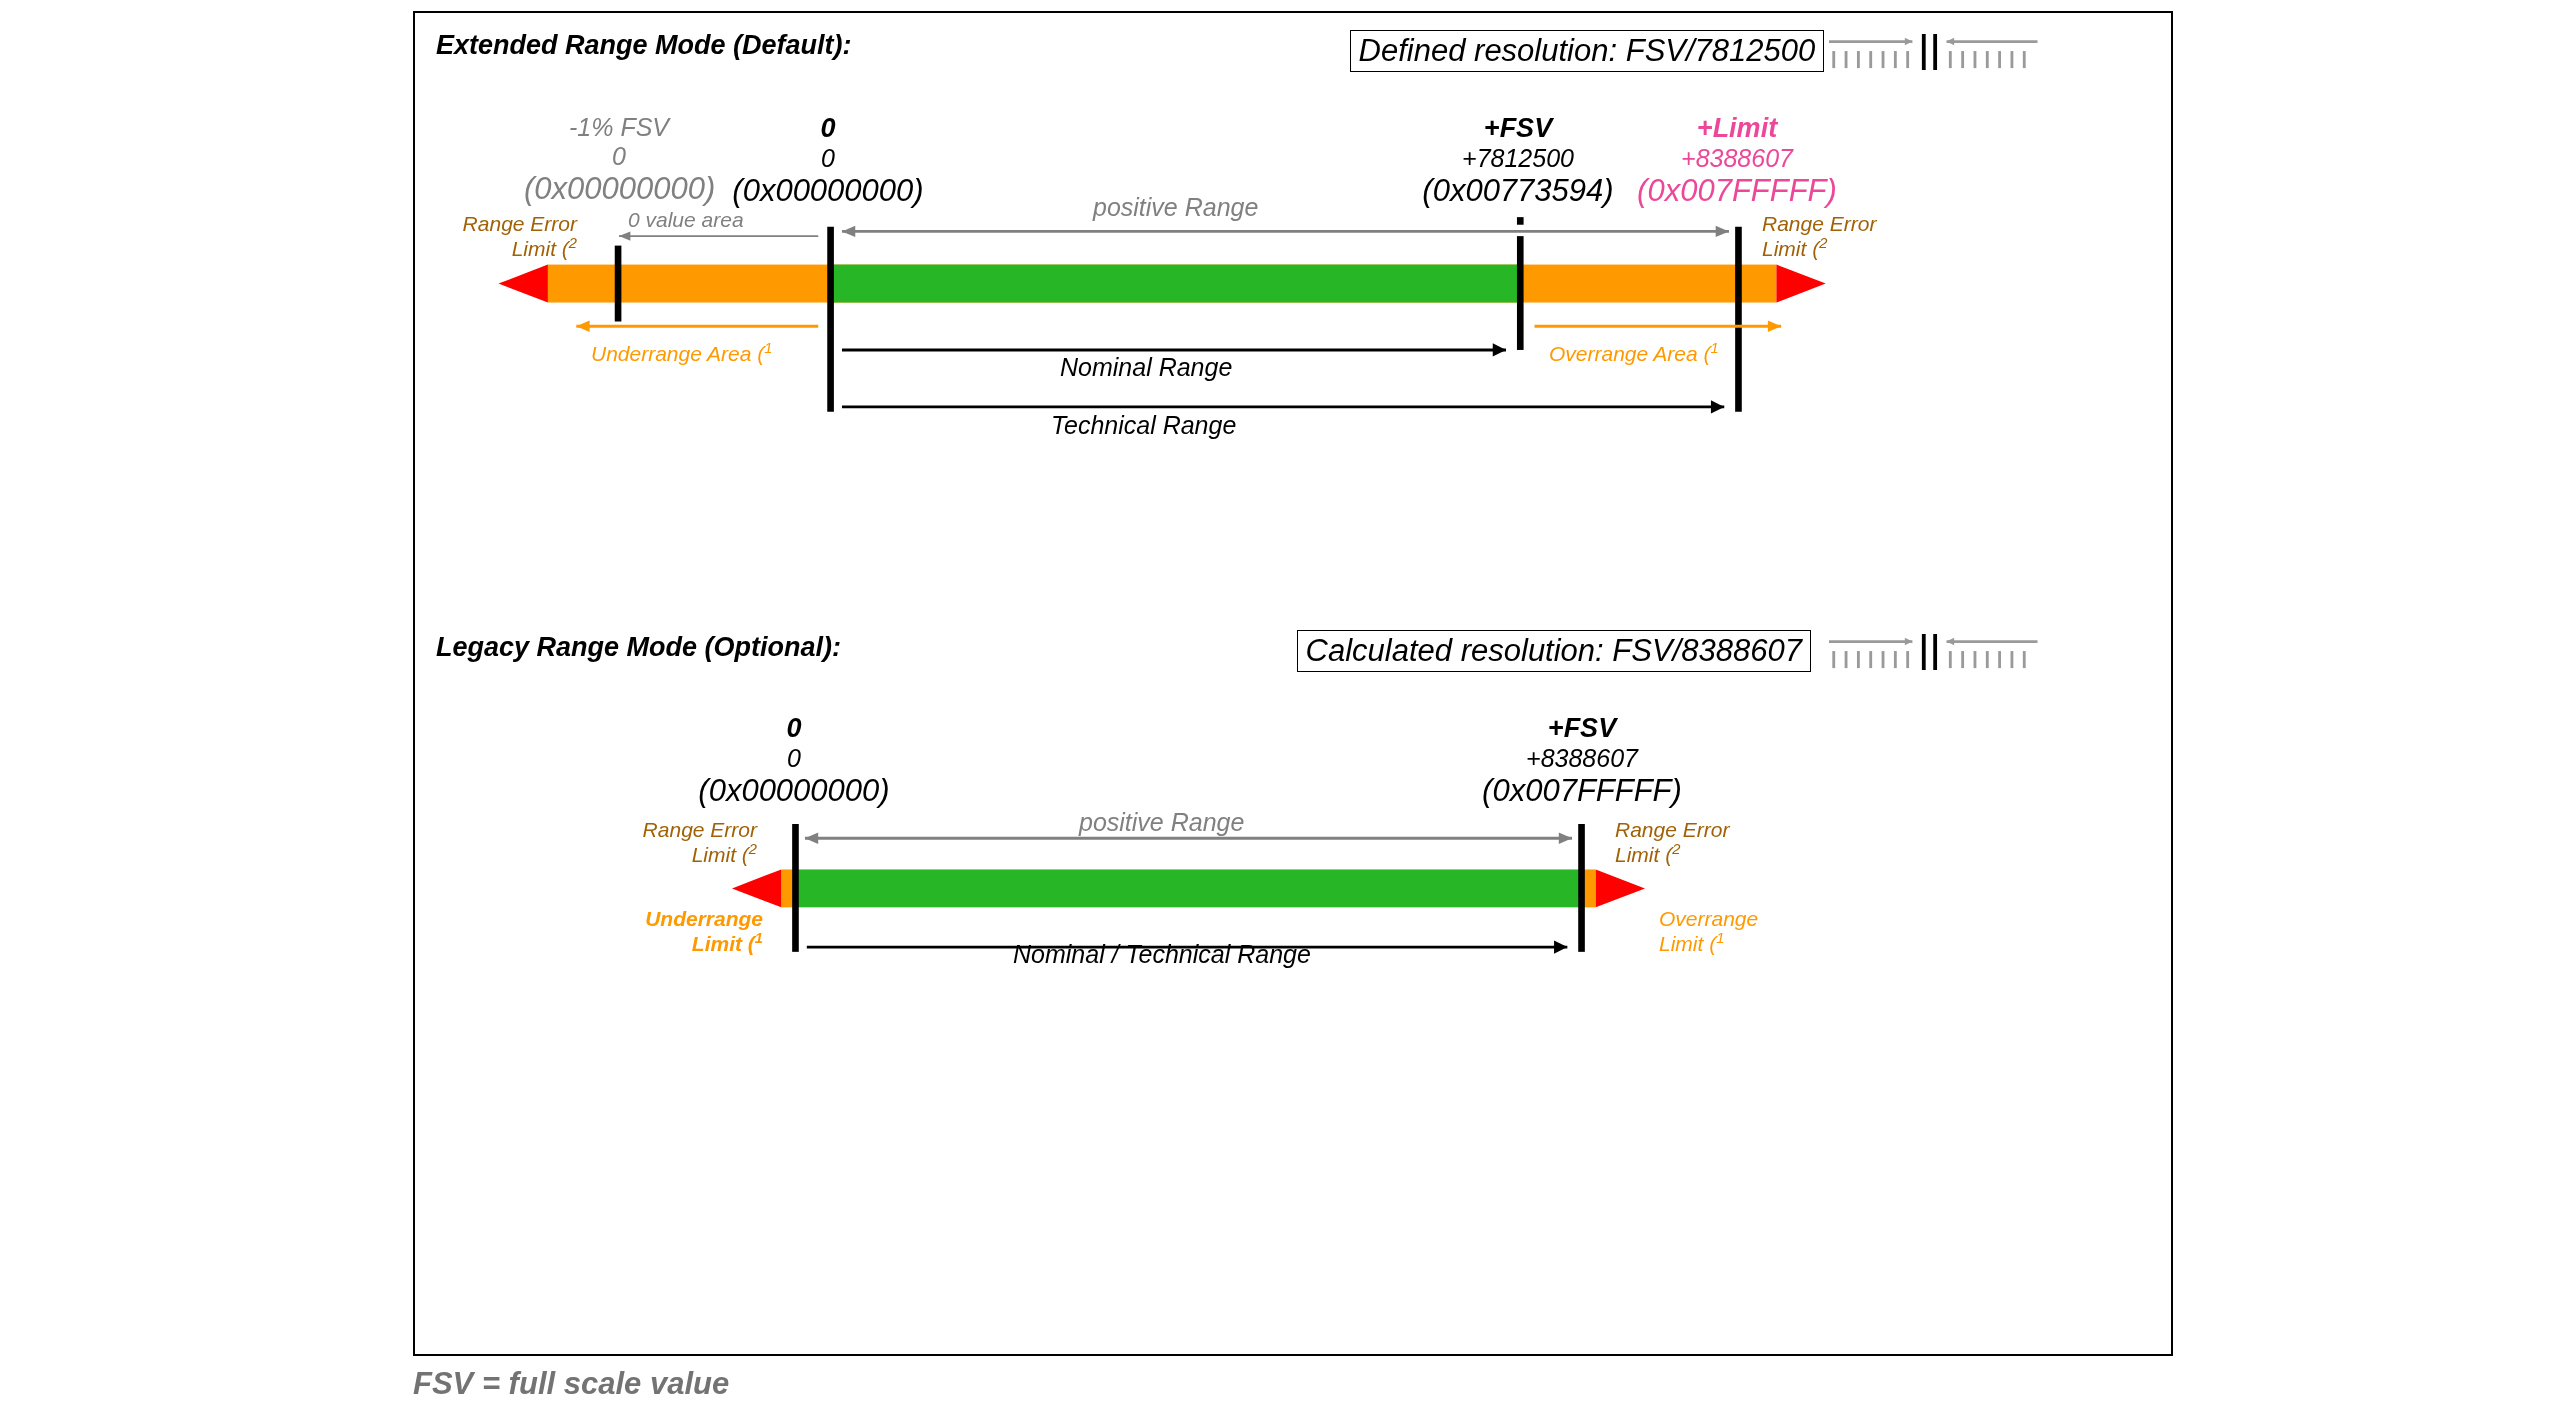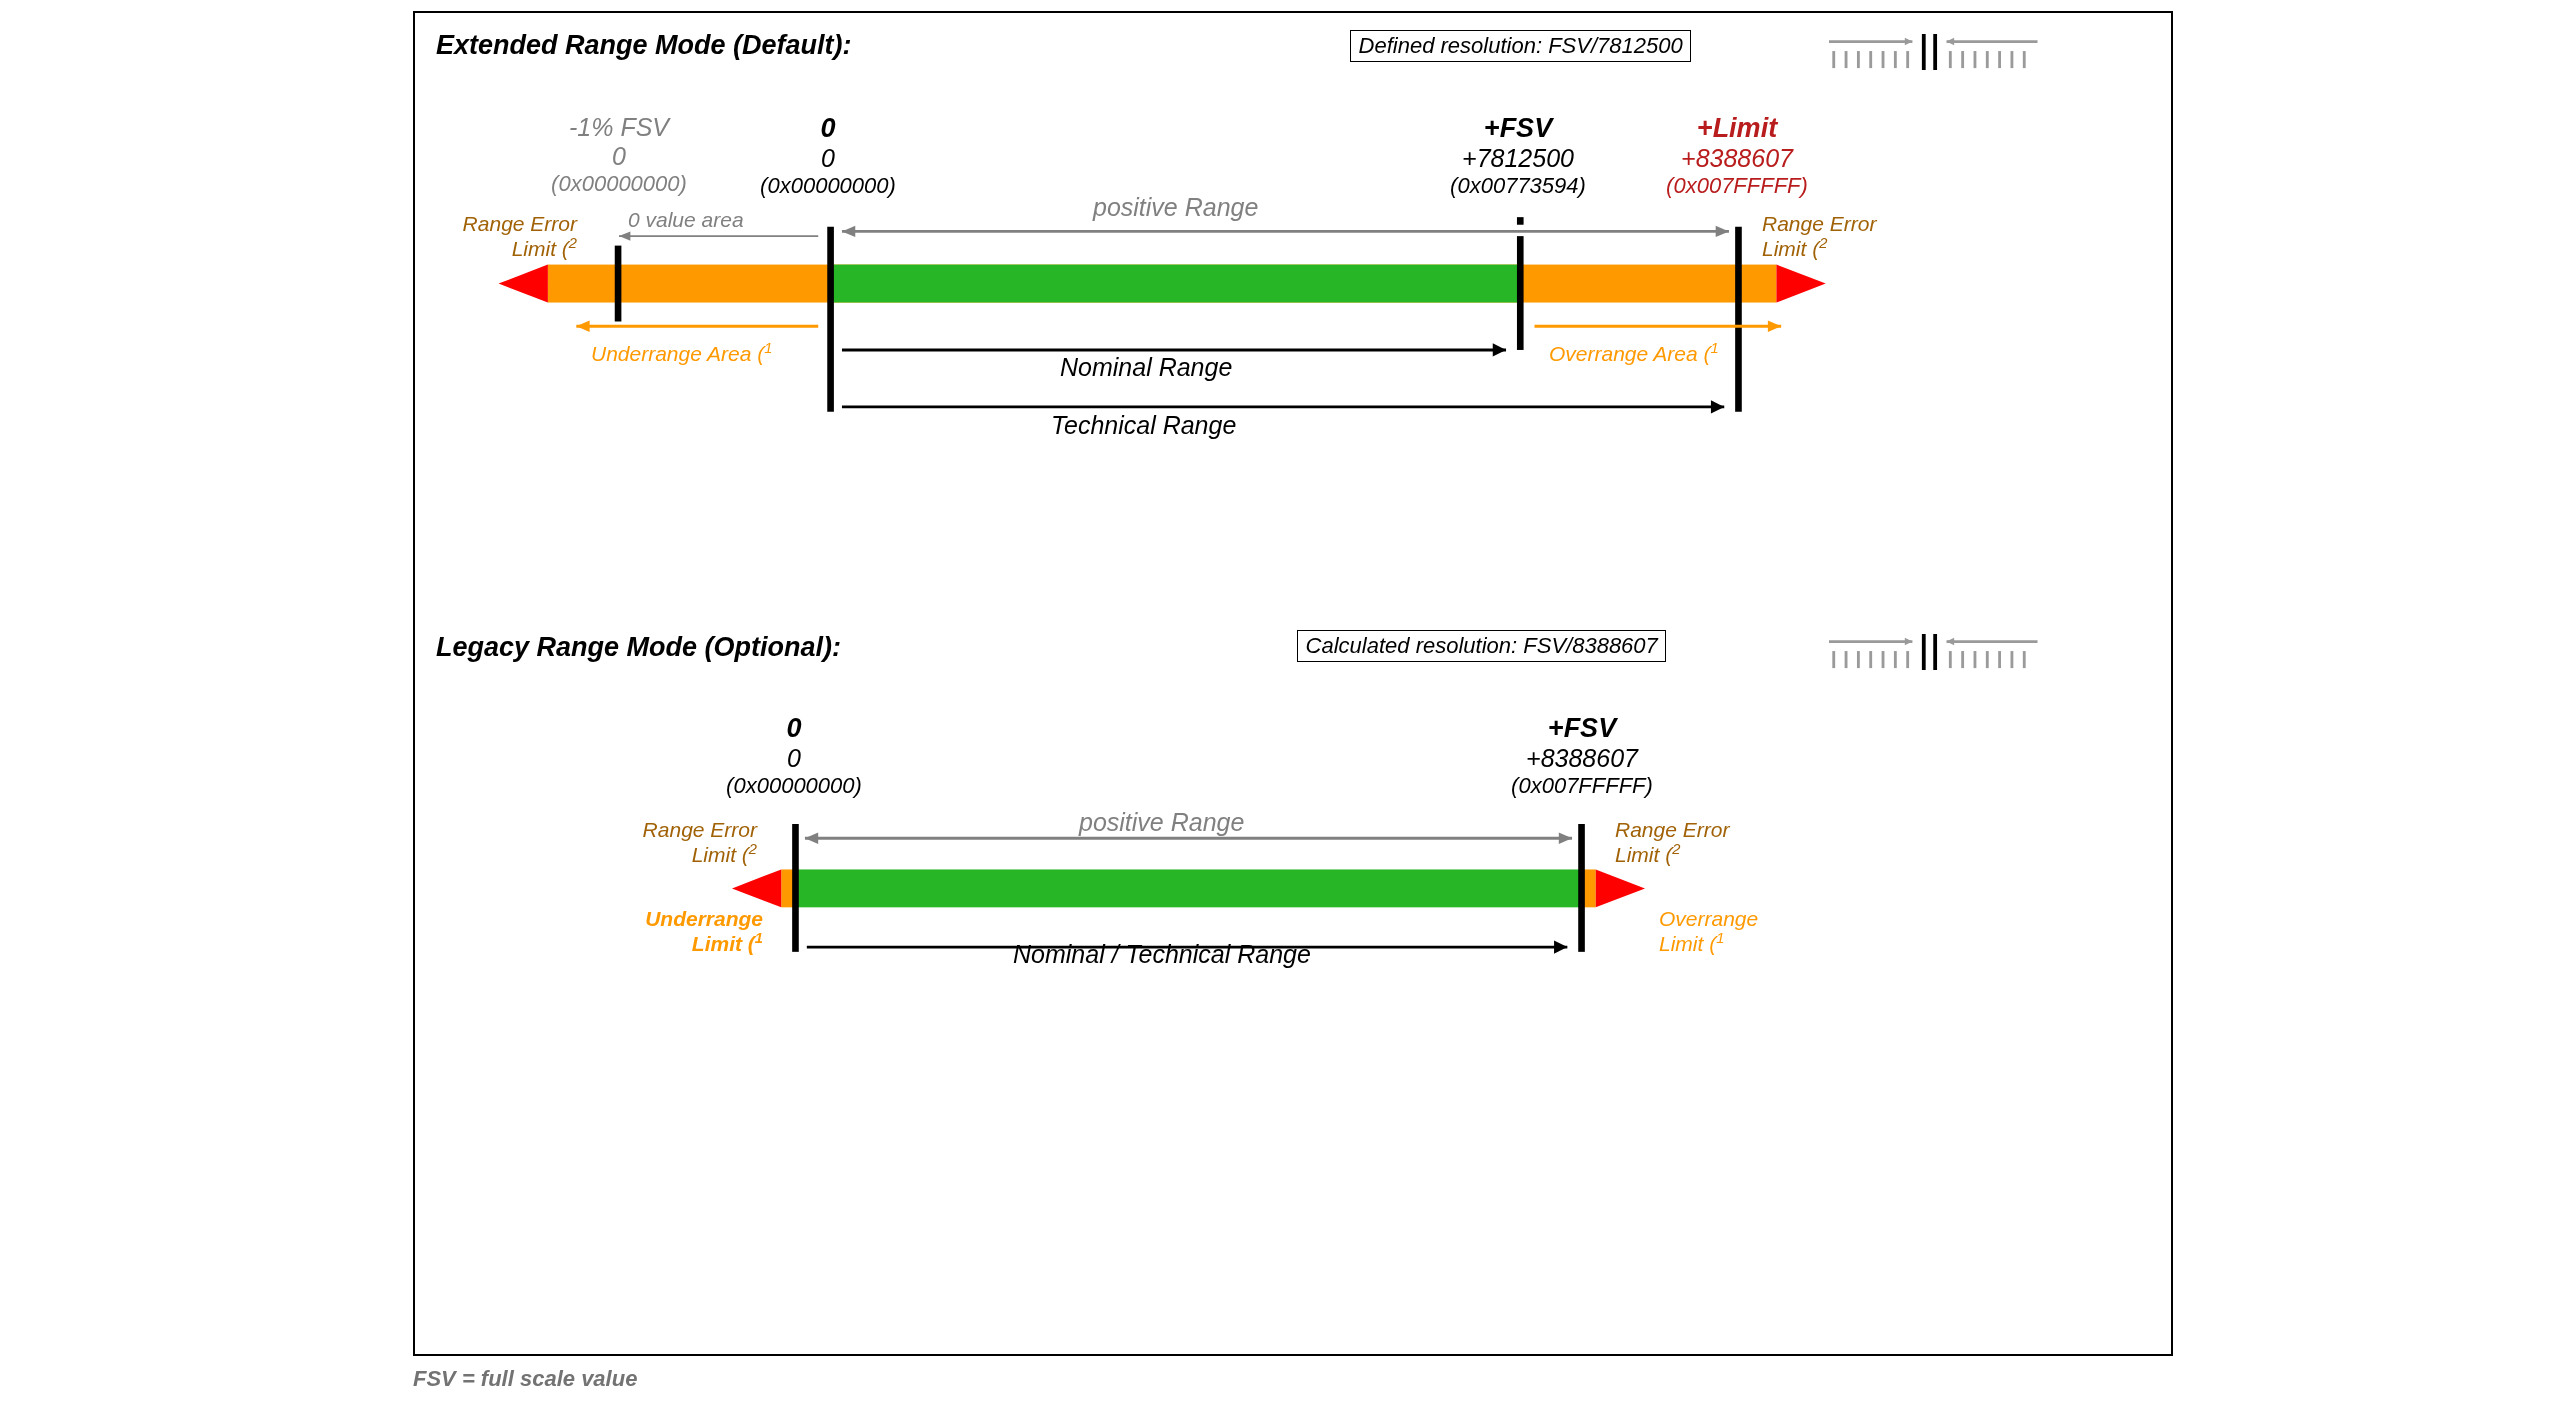--- a/index.html
+++ b/index.html
@@ -29,25 +29,25 @@
   .res-box {
     border: 1.9px solid #000;
     font-style: italic;
     padding: 1.9px 7.6px;
     font-weight: normal;
   }
   
   .c-red    { color: #a16207; }
   .c-orange { color: #ff9900; }
   .c-gray   { color: #808080; }
-  .c-maroon { color: #b91c1c; }
+  .c-maroon { color: #ec4899; }
   
   .t28 { font-size: 27px; }
   .t26 { font-size: 25px; }
-  .t24 { font-size: 22px; }
+  .t24 { font-size: 31px; }
   .t22 { font-size: 21px; }
   .center { text-align: center; }
   .italic { font-style: italic; }
   .bold { font-weight: bold; }
   .footnote-sup { font-size: 0.7em; vertical-align: super; }
 </style>
 </head>
 <body>
 
 <div class="page">

